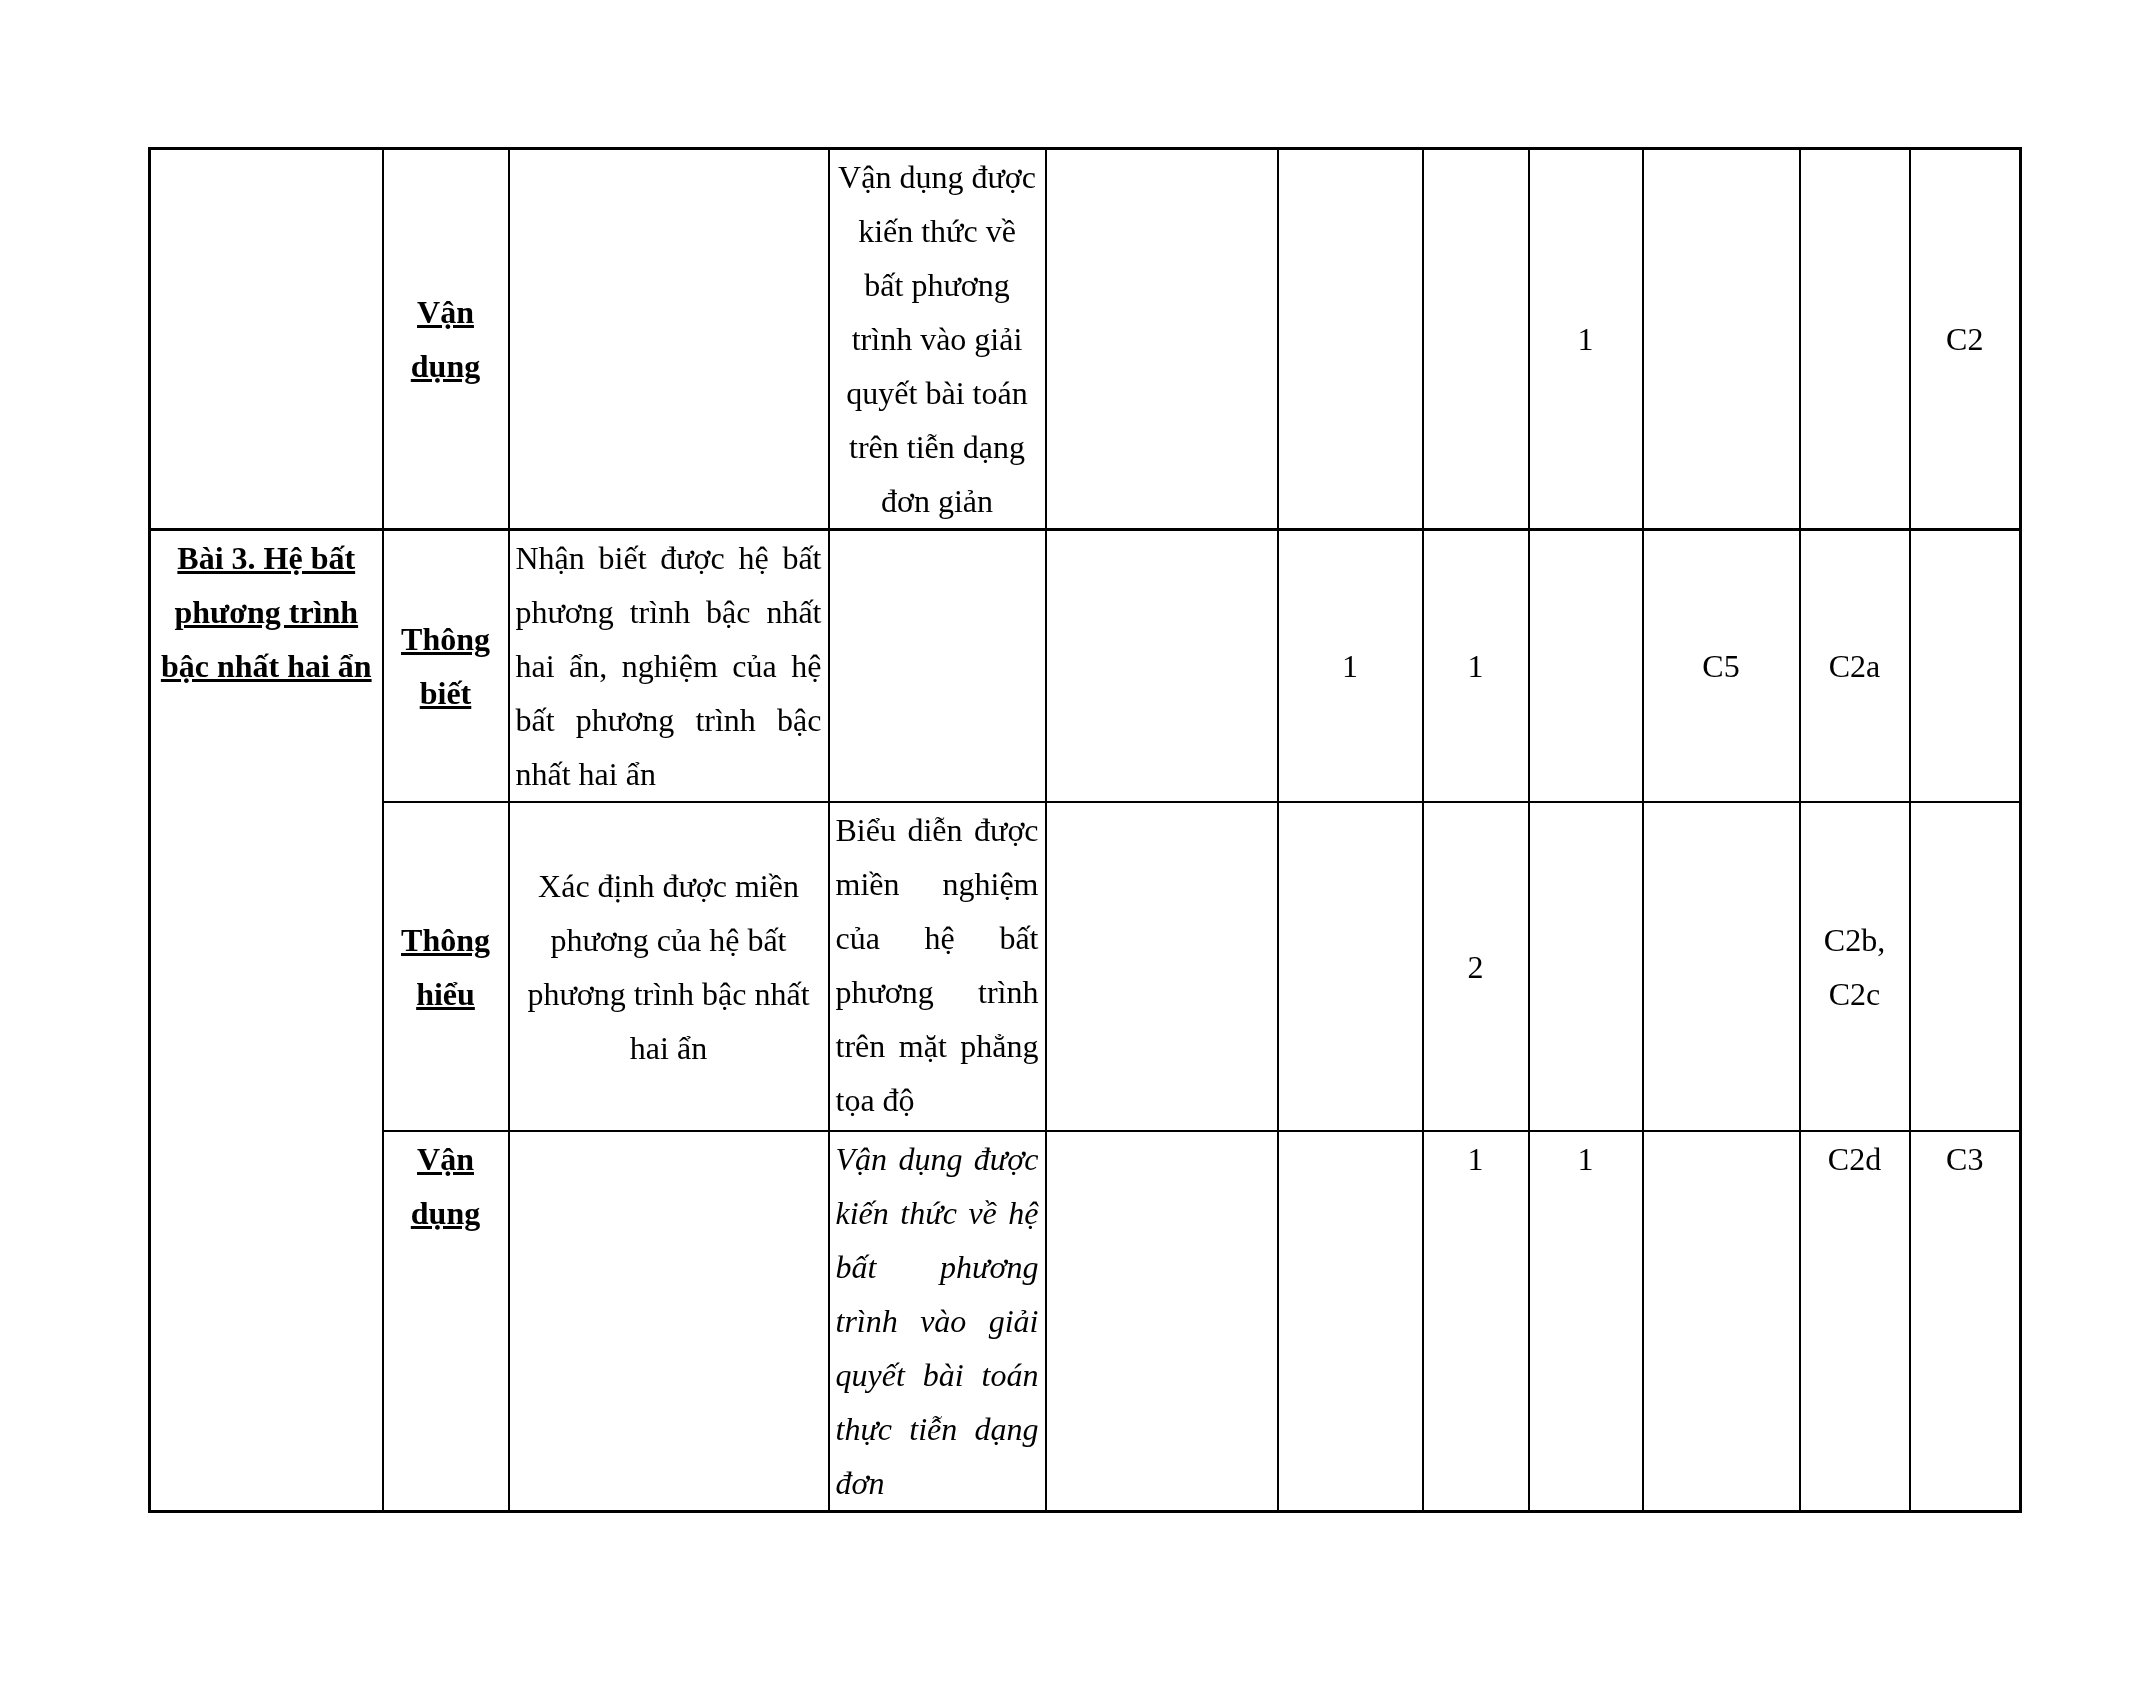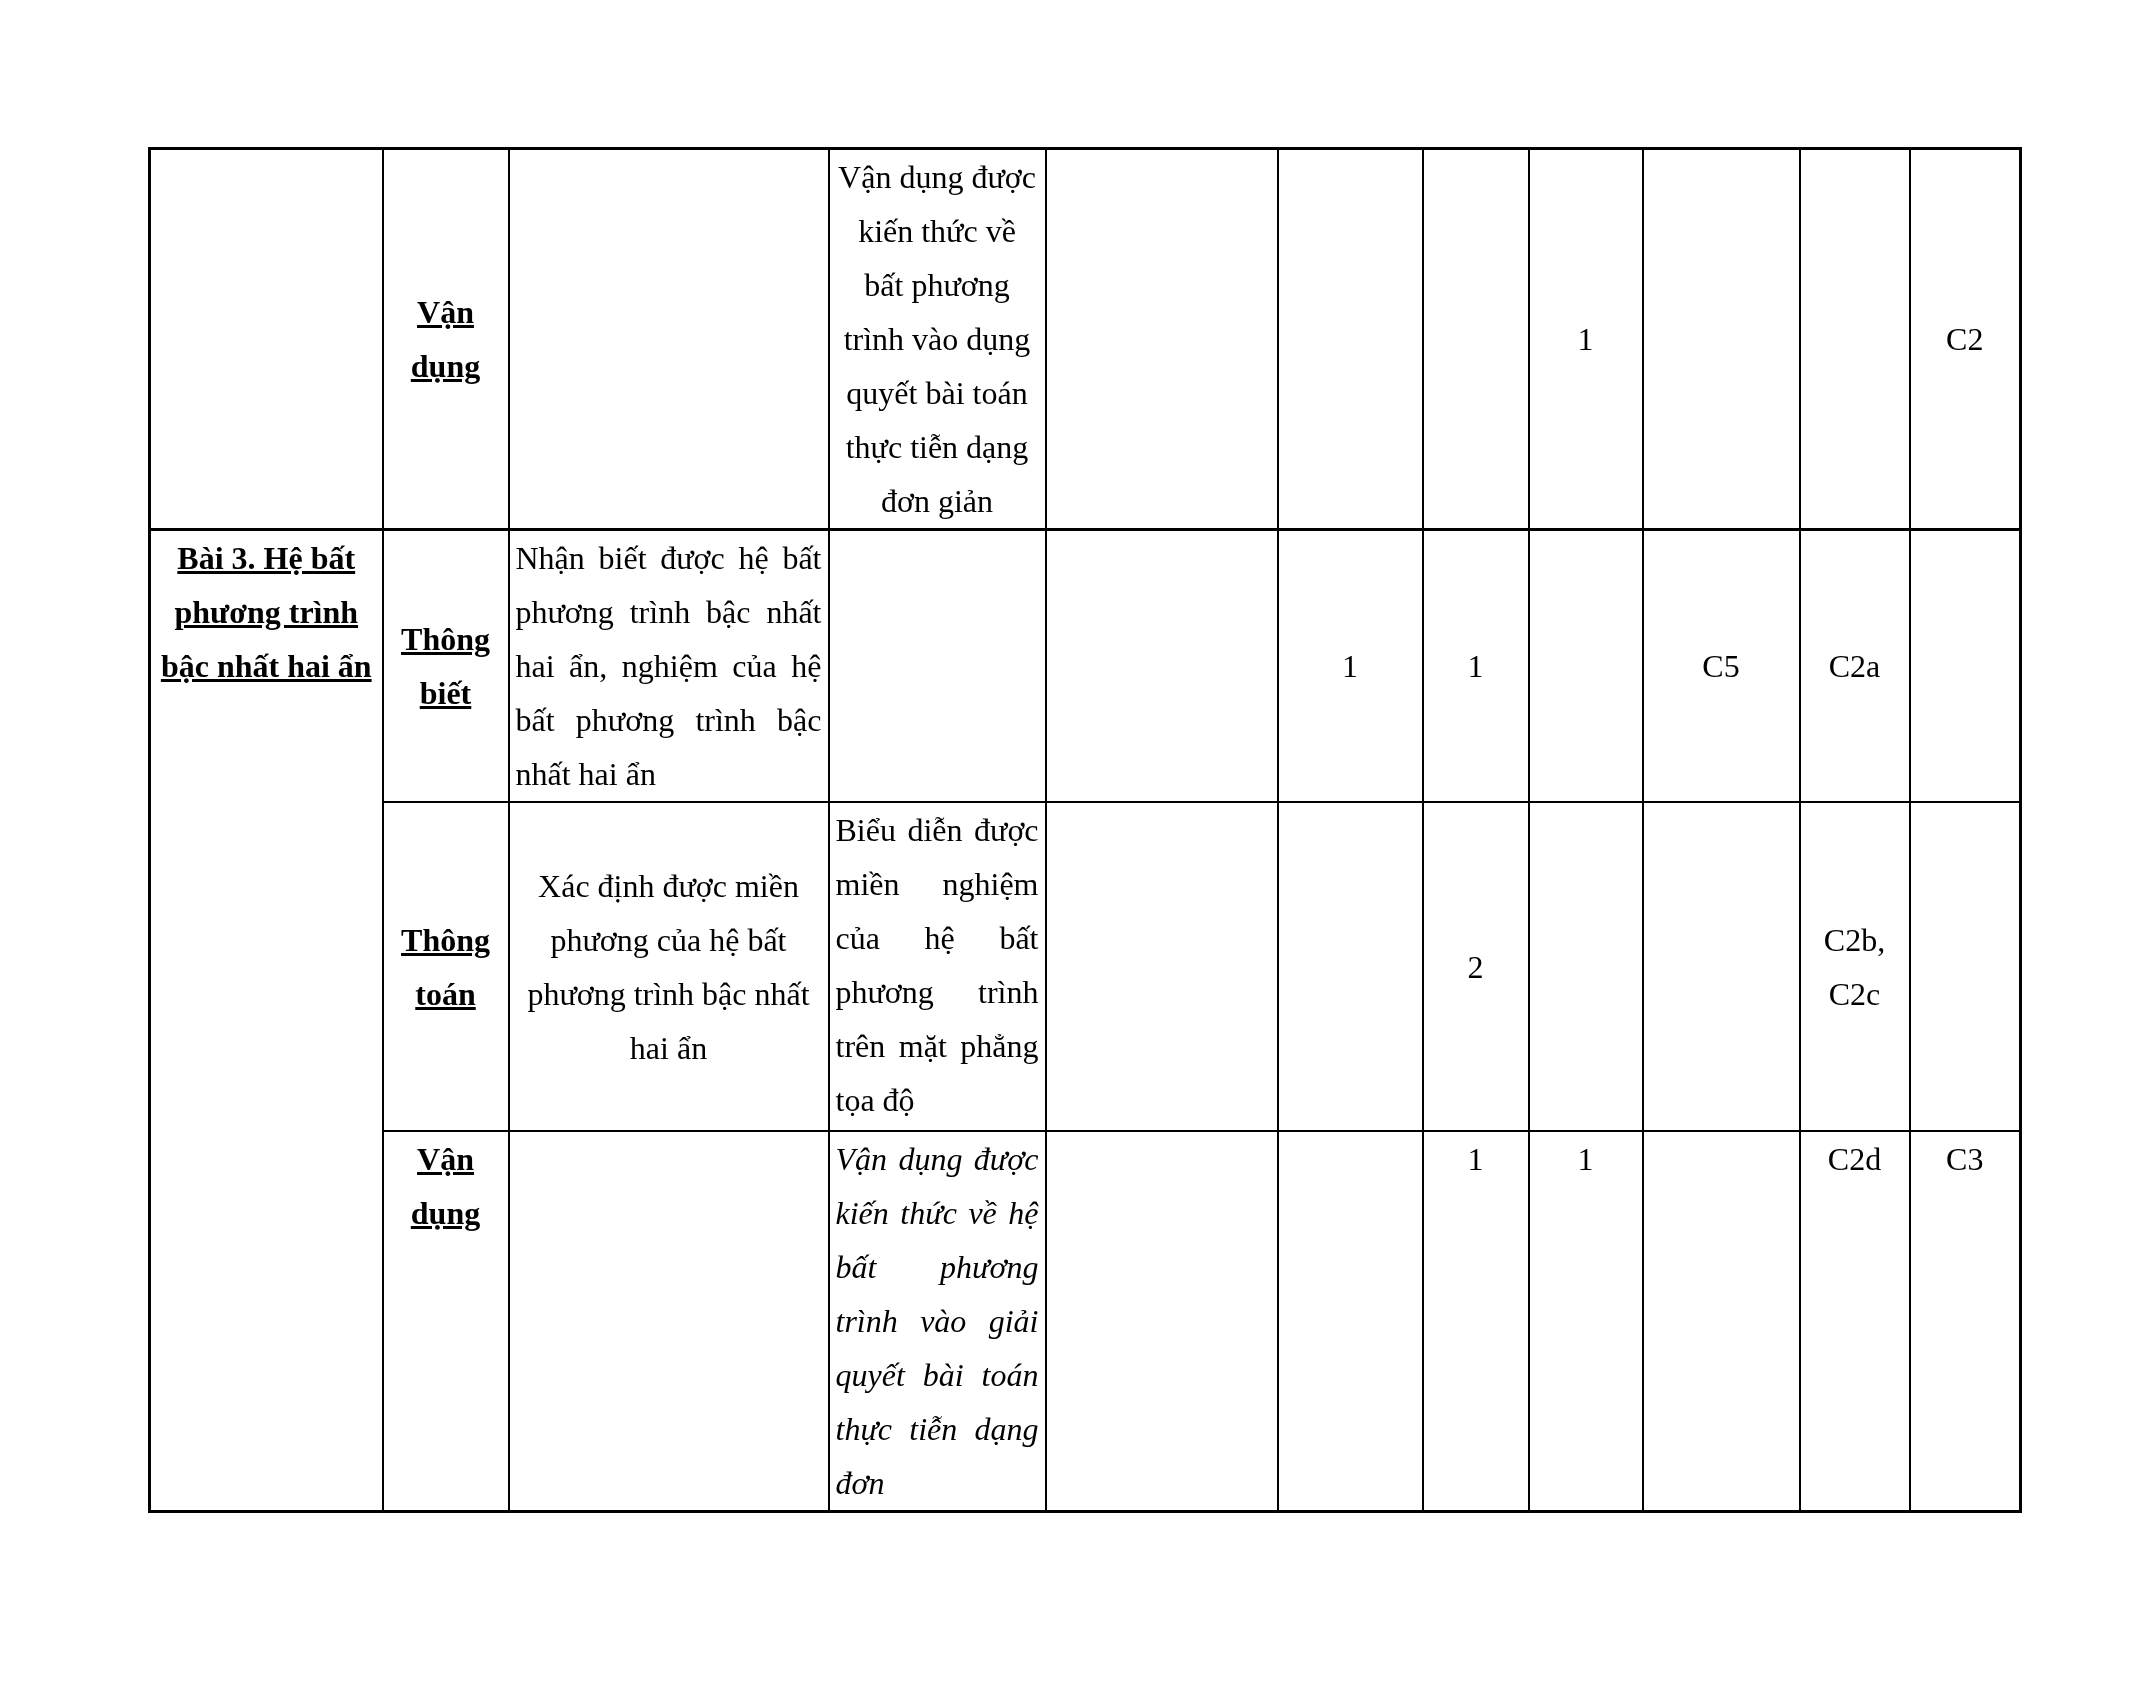--- a/index.html
+++ b/index.html
@@ -63,21 +63,21 @@
       <col style="width:157px">
         <col style="width:110px">
         <col style="width:111px">
     </colgroup>
 
     <tbody>
         <tr class="row-carry">
       <td class="lesson vt"></td>
       <td class="b ctr vm">Vận dụng</td>
       <td class="obj-left vt"></td>
-      <td class="ctr vt">Vận dụng được kiến thức về bất phương trình vào dụng quyết bài toán thực tiễn dạng đơn giản</td>
+      <td class="ctr vt">Vận dụng được kiến thức về bất phương trình vào giải quyết bài toán trên tiễn dạng đơn giản</td>
       <td class="ctr vm"></td>
       <td class="ctr vm"></td>
       <td class="ctr vm"></td>
       <td class="ctr vm">1</td>
       <td class="ctr vm"></td>
       <td class="ctr vm"></td>
       <td class="ctr vm">C2</td>
     </tr>
 
     <tr class="row-nhanbiet">
@@ -88,21 +88,21 @@
       <td class="ctr vm"></td>
       <td class="ctr vm">1</td>
       <td class="ctr vm">1</td>
       <td class="ctr vm"></td>
       <td class="ctr vm">C5</td>
       <td class="ctr vm">C2a</td>
       <td class="ctr vm"></td>
     </tr>
 
     <tr class="row-thonghieu">
-      <td class="b ctr vm">Thông toán</td>
+      <td class="b ctr vm">Thông hiểu</td>
       <td class="obj-left ctr vm">Xác định được miền phương của hệ bất phương trình bậc nhất hai ẩn</td>
       <td class="jst vt">Biểu diễn được miền nghiệm của hệ bất phương trình trên mặt phẳng tọa độ</td>
       <td class="ctr vm"></td>
       <td class="ctr vm"></td>
       <td class="ctr vm">2</td>
       <td class="ctr vm"></td>
       <td class="ctr vm"></td>
       <td class="ctr vm">C2b, C2c</td>
       <td class="ctr vm"></td>
     </tr>

